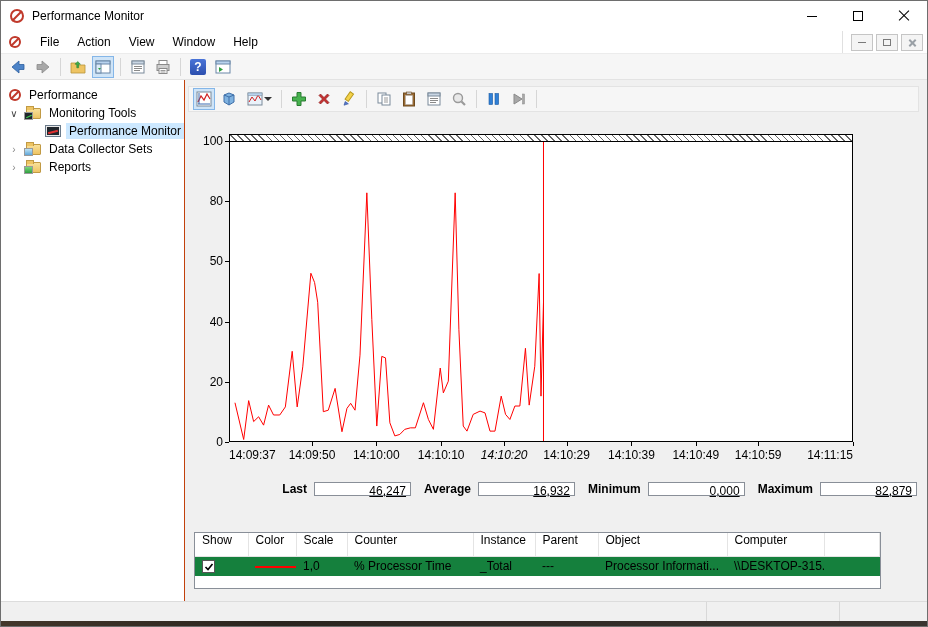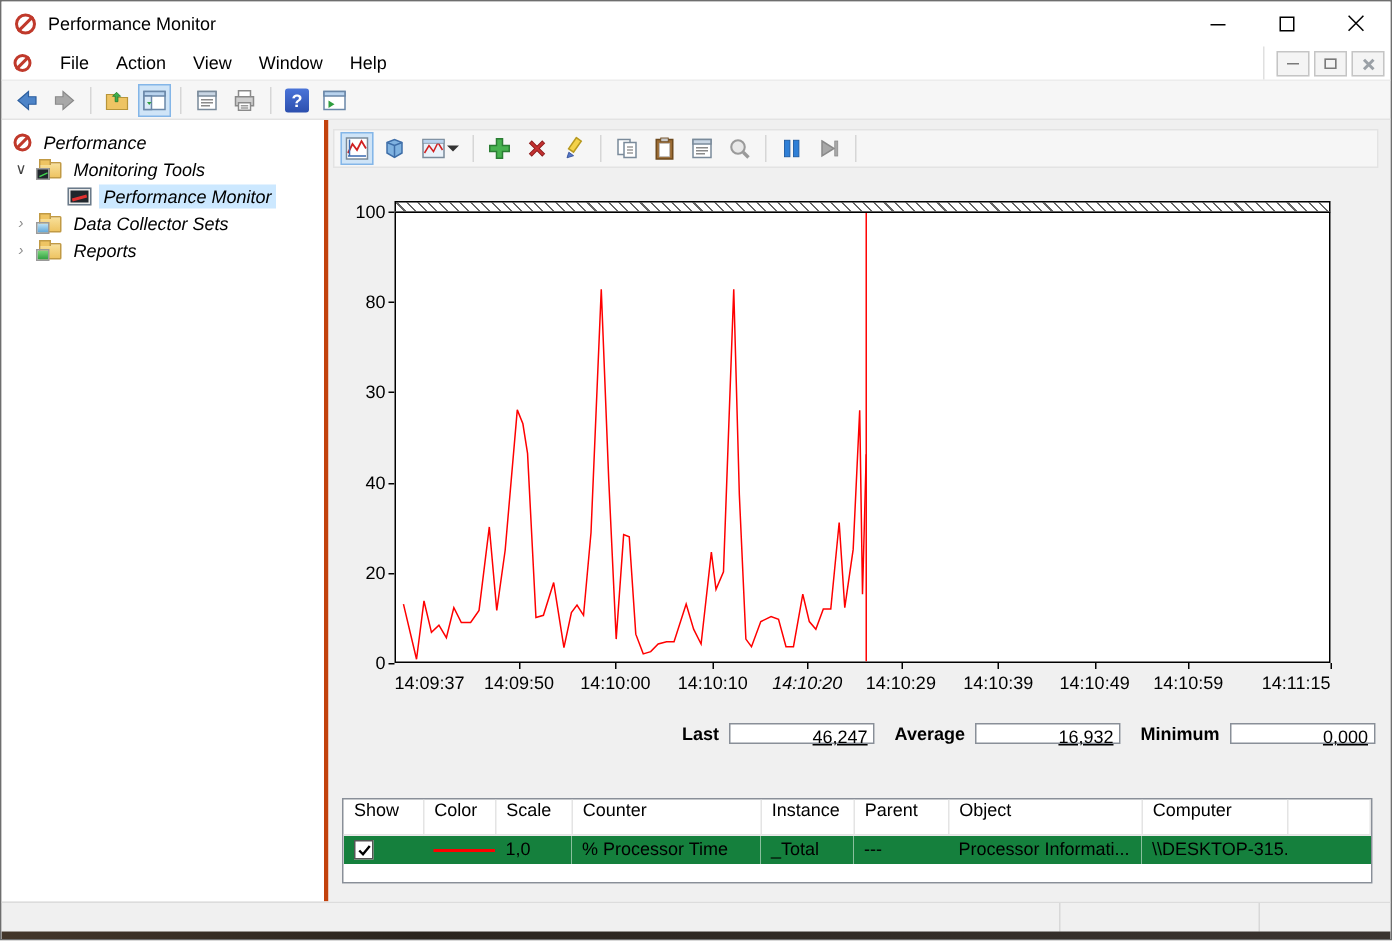--- a/index.html
+++ b/index.html
@@ -42,21 +42,21 @@
 
   
   .toolbar { height:26px; background:#f6f6f6; border-bottom:1px solid #e3e3e3; display:flex; align-items:center; padding-left:6px; gap:3px; flex:0 0 auto; }
   .tool { width:22px; height:22px; display:flex; align-items:center; justify-content:center; border:1px solid transparent; }
   .tool.selected { background:#cfe4f7; border:1px solid #84b6e8; }
   .tsep { width:1px; height:18px; background:#d6d6d6; margin:0 3px; }
   .help-box { width:16px; height:16px; background:linear-gradient(#4a74d8,#2c4fae); color:#fff; font-weight:bold; font-size:12px; display:flex; align-items:center; justify-content:center; border-radius:2px; }
 
   
   .main { flex:1 1 auto; display:flex; min-height:0; }
-  .tree-panel { width:218px; background:#fff; border-right:3px solid #c2410c; padding-top:6px; flex:0 0 auto;font-style:italic; }
+  .tree-panel { width:184px; background:#fff; border-right:1px solid #c2410c; padding-top:6px; flex:0 0 auto; }
   .tree-row { height:18px; display:flex; align-items:center; font-size:12px; white-space:nowrap; }
   .chev { width:10px; text-align:center; color:#8a8a8a; font-size:10px; flex:0 0 auto; }
   .chev.expanded { color:#444; }
   .tree-label { padding:1px 3px; margin-left:5px; }
   .tree-label.selected { background:#cce8ff; }
   .folder { width:15px; height:11px; background:linear-gradient(#f8e09a,#eec463); border:1px solid #c19a44; border-radius:1px; position:relative; flex:0 0 auto; }
   .folder::before { content:''; position:absolute; top:-3px; left:-1px; width:6px; height:3px; background:#eec463; border:1px solid #c19a44; border-bottom:none; }
   .badge { position:absolute; bottom:-2px; left:-3px; width:9px; height:8px; border:1px solid #9a9a9a; }
   .badge.chart { background:#20262c; } .badge.chart::after { content:''; position:absolute; left:1px; bottom:2px; width:6px; height:1px; background:#3fd34f; transform:rotate(-25deg); }
   .badge.cube { background:linear-gradient(#bfe3f5,#5fa6d8); }
@@ -334,21 +334,21 @@
         </div>
         <div class="tsep"></div>
       </div>
 
       <div class="hatch-band"></div>
       <div class="y-labels" id="y-labels">
           <span class="y-label" style="top: 0%;">100</span>
           <span class="y-tick" style="top: calc(0%);"></span>
           <span class="y-label" style="top: 20%;">80</span>
           <span class="y-tick" style="top: calc(20%);"></span>
-          <span class="y-label" style="top: 40%;">30</span>
+          <span class="y-label" style="top: 40%;">50</span>
           <span class="y-tick" style="top: calc(40%);"></span>
           <span class="y-label" style="top: 60%;">40</span>
           <span class="y-tick" style="top: calc(60%);"></span>
           <span class="y-label" style="top: 80%;">20</span>
           <span class="y-tick" style="top: calc(80%);"></span>
           <span class="y-label" style="top: 100%;">0</span>
           <span class="y-tick" style="top: calc(100%);"></span>
         </div>
       <div class="plot">
         <svg id="chart-svg" viewBox="0 0 1000 100" preserveAspectRatio="none">
@@ -386,20 +386,24 @@
             <span class="stat-label">Last</span>
             <span class="stat-box">46,247</span>
           </div>
           <div class="stat-group">
             <span class="stat-label">Average</span>
             <span class="stat-box">16,932</span>
           </div>
           <div class="stat-group">
             <span class="stat-label">Minimum</span>
             <span class="stat-box">0,000</span>
+          </div>
+          <div class="stat-group">
+            <span class="stat-label">Maximum</span>
+            <span class="stat-box">82,879</span>
           </div>
         </div>
       </div>
 
       <div class="table-box">
         <table class="counters">
           <colgroup>
             <col style="width:53px">
               <col style="width:48px">
               <col style="width:51px">

